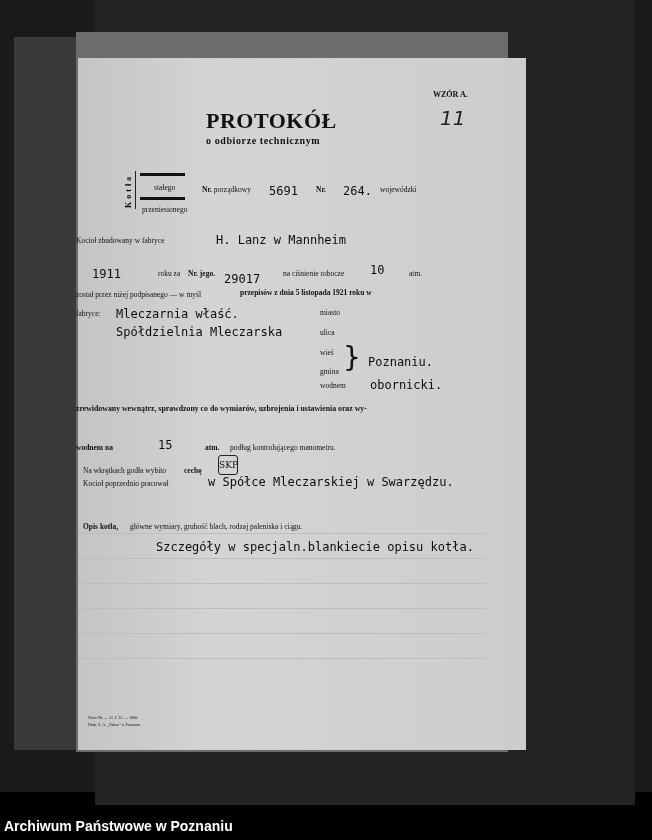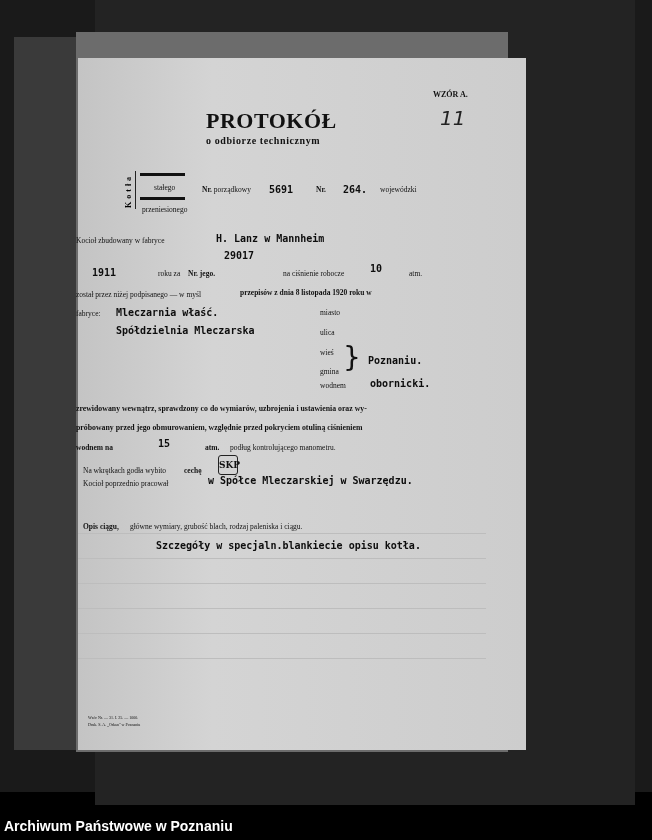--- a/index.html
+++ b/index.html
@@ -7,28 +7,28 @@
   .scan { position:absolute; left:0; top:0; width:652px; height:792px; background:#1a1a1a; }
   .scan-inner { position:absolute; left:95px; top:0; width:540px; height:805px; background:#232323; }
   .left-strip { position:absolute; left:14px; top:37px; width:62px; height:713px; background:#3a3a3a; }
   .page-back { position:absolute; left:76px; top:32px; width:432px; height:720px; background:#6c6c6c; }
   .page { position:absolute; left:78px; top:58px; width:448px; height:692px; background:#cfcfcf;
           background-image: linear-gradient(90deg, #c4c4c4 0%, #d4d4d4 30%, #cdcdcd 100%); }
   .rule { position:absolute; left:0; right:40px; height:1px; background:#bdbdbd; }
   .t { position:absolute; white-space:nowrap; color:#111; }
   .small { font-size:7.5px; font-family:"Liberation Serif", serif; }
   .bold { font-weight:bold; }
-  .type { font-family:"DejaVu Sans Mono", monospace; font-weight:bold; font-size:10px; color:#0d0d0d; }
+  .type { font-family:"DejaVu Sans Mono", monospace; font-weight:normal; font-size:12px; color:#0d0d0d; }
   .title { font-size:22px; font-weight:bold; font-family:"Liberation Serif", serif; letter-spacing:0.5px; }
   .subtitle { font-size:10px; font-weight:bold; font-family:"Liberation Serif", serif; letter-spacing:0.6px; }
   .hand { font-family:"DejaVu Sans", sans-serif; font-style:italic; font-size:20px; color:#222; }
   .vert { position:absolute; font-size:8px; font-weight:bold; transform:rotate(-90deg); transform-origin:left top; letter-spacing:3px; font-family:"Liberation Serif", serif; }
   .strike { display:inline-block; width:45px; height:3px; background:#111; vertical-align:middle; }
   .brace { font-size:28px; font-family:"DejaVu Sans", sans-serif; font-weight:normal; }
-  .stamp { border:1.5px solid #222; border-radius:3px; width:18px; height:18px; font-size:9px; font-weight:bold; text-align:left; line-height:18px; }
+  .stamp { border:1.5px solid #222; border-radius:3px; width:18px; height:18px; font-size:9px; font-weight:normal; text-align:left; line-height:18px; }
   .caption { position:absolute; left:4px; top:818px; color:#fff; font-family:"Liberation Sans", sans-serif; font-size:14px; font-weight:bold; }
 </style>
 </head>
 <body>
 
 <div class="scan">
   <div class="scan-inner"></div>
   <div class="left-strip"></div>
   <div class="page-back"></div>
 
@@ -58,56 +58,55 @@
     <span class="t small bold" style="left:238px;top:127px">Nr.</span>
     <span class="t type" style="left:265px;top:126px">264.</span>
     <span class="t small" style="left:302px;top:127px">wojewódzki</span>
 
     <span class="t small" style="left:-2px;top:178px">Kocioł zbudowany w fabryce</span>
     <span class="t type" style="left:138px;top:175px">H. Lanz w Mannheim</span>
 
     <span class="t type" style="left:14px;top:209px">1911</span>
     <span class="t small" style="left:80px;top:211px">roku za</span>
     <span class="t small bold" style="left:110px;top:211px">Nr. jego.</span>
-    <span class="t type" style="left:146px;top:192px">29017</span>
+    <span class="t type" style="left:146px;top:214px">29017</span>
     <span class="t small" style="left:205px;top:211px">na ciśnienie robocze</span>
     <span class="t type" style="left:292px;top:205px">10</span>
     <span class="t small" style="left:331px;top:211px">atm.</span>
 
     <span class="t small" style="left:-2px;top:232px">został przez niżej podpisanego — w myśl</span>
-    <span class="t small bold" style="left:162px;top:230px">przepisów z dnia 8 listopada 1920 roku w</span>
+    <span class="t small bold" style="left:162px;top:230px">przepisów z dnia 5 listopada 1921 roku w</span>
 
     <span class="t small" style="left:-2px;top:251px">fabryce:</span>
     <span class="t type" style="left:38px;top:249px">Mleczarnia właść.</span>
     <span class="t small" style="left:242px;top:250px">miasto</span>
     <span class="t type" style="left:38px;top:267px">Spółdzielnia Mleczarska</span>
     <span class="t small" style="left:242px;top:270px">ulica</span>
 
     <span class="t small" style="left:242px;top:290px">wieś</span>
     <span class="t small" style="left:242px;top:309px">gmina</span>
     <span class="t brace" style="left:265px;top:283px">}</span>
     <span class="t type" style="left:290px;top:297px">Poznaniu.</span>
     <span class="t small" style="left:242px;top:323px">wodnem</span>
     <span class="t type" style="left:292px;top:320px">obornicki.</span>
 
     <span class="t small bold" style="left:-2px;top:346px;font-size:7.8px">zrewidowany wewnątrz, sprawdzony co do wymiarów, uzbrojenia i ustawienia oraz wy-</span>
-    <span class="t small bold" style="left:-2px;top:365px;font-size:7.8px">próbowany przed jego obmurowaniem, względnie przed pokryciem otuliną ciśnieniem</span>
     <span class="t small bold" style="left:-2px;top:385px">wodnem na</span>
     <span class="t type" style="left:80px;top:380px">15</span>
     <span class="t small bold" style="left:127px;top:385px">atm.</span>
     <span class="t small" style="left:152px;top:385px">podług kontrolującego manometru.</span>
 
     <span class="t small" style="left:5px;top:408px">Na wkrętkach godła wybito</span>
     <span class="t small bold" style="left:106px;top:408px">cechę</span>
     <div class="t stamp" style="left:140px;top:397px">SKP</div>
 
     <span class="t small" style="left:5px;top:421px">Kocioł poprzednio pracował</span>
     <span class="t type" style="left:130px;top:417px">w Spółce Mleczarskiej w Swarzędzu.</span>
 
-    <span class="t small bold" style="left:5px;top:464px">Opis ciągu,</span>
+    <span class="t small bold" style="left:5px;top:464px">Opis kotła,</span>
     <span class="t small" style="left:52px;top:464px">główne wymiary, grubość blach, rodzaj paleniska i ciągu.</span>
     <span class="t type" style="left:78px;top:482px">Szczegóły w specjaln.blankiecie opisu kotła.</span>
 
     <span class="t small" style="left:10px;top:657px;font-size:4px">Wzór Nr. — 31. I. 25. — 1000.</span>
     <span class="t small" style="left:10px;top:664px;font-size:4px">Druk. S. A. „Orkan" w Poznaniu</span>
   </div>
 </div>
 
 <span class="caption">Archiwum Państwowe w Poznaniu</span>
 

